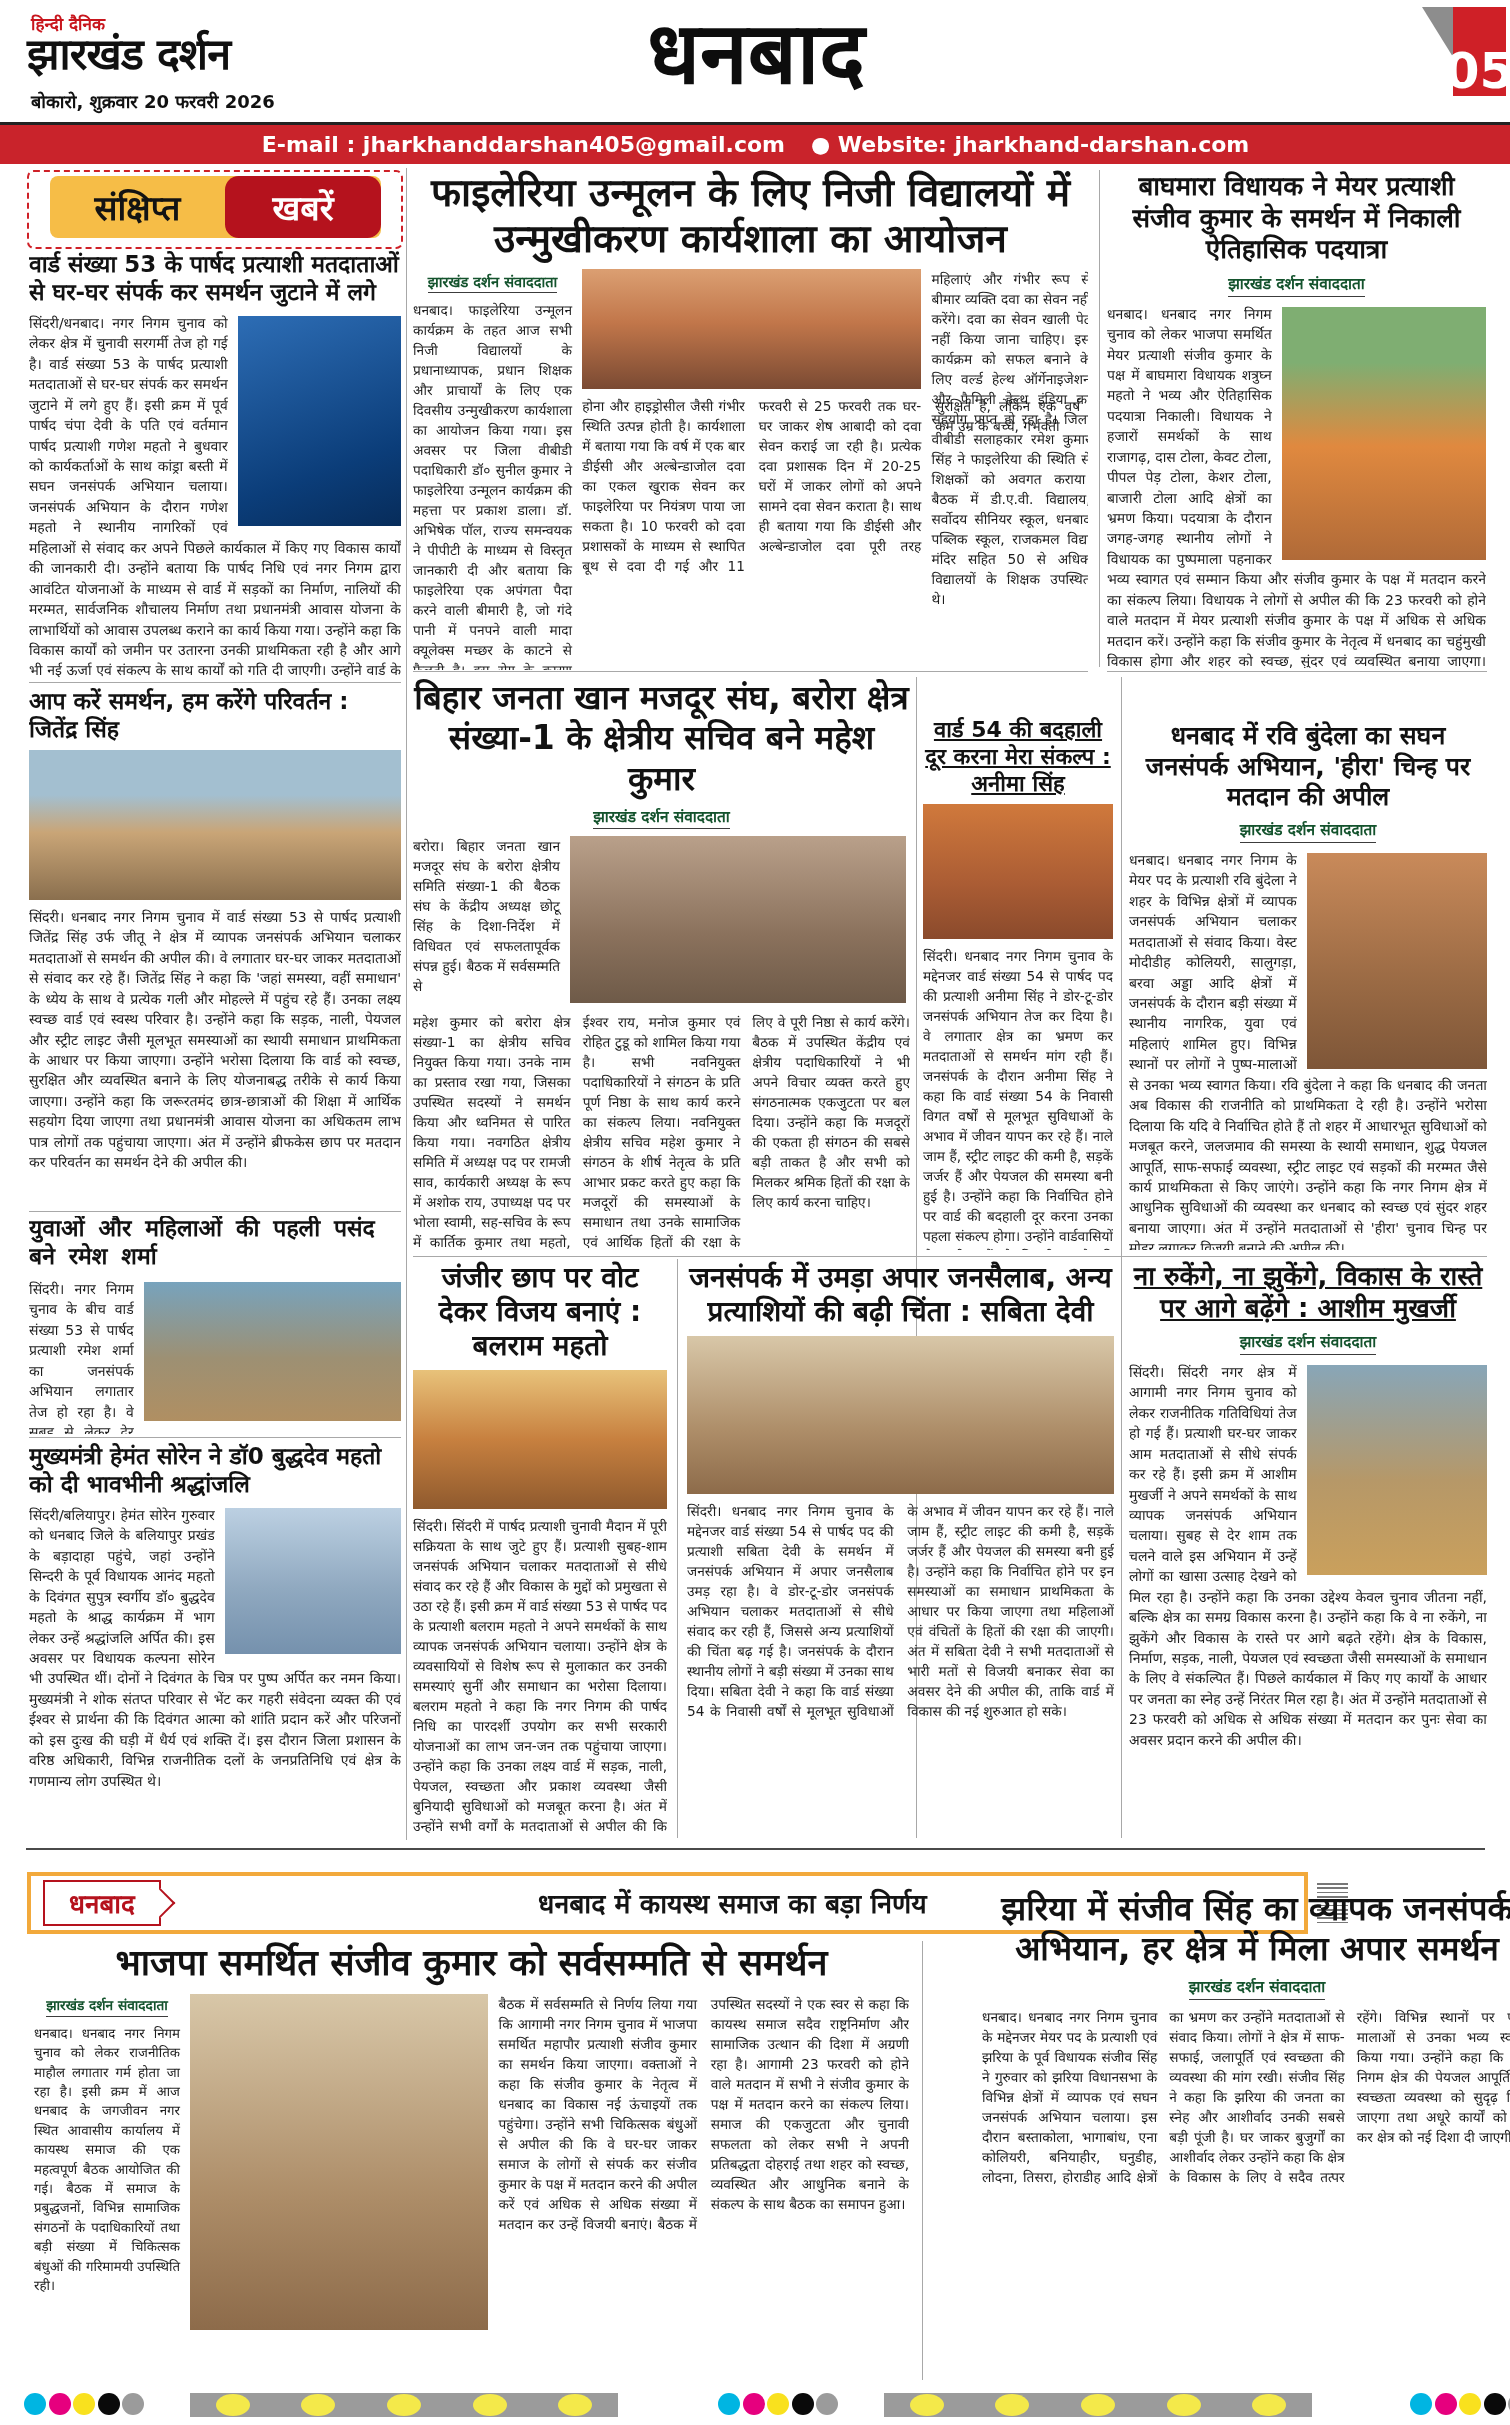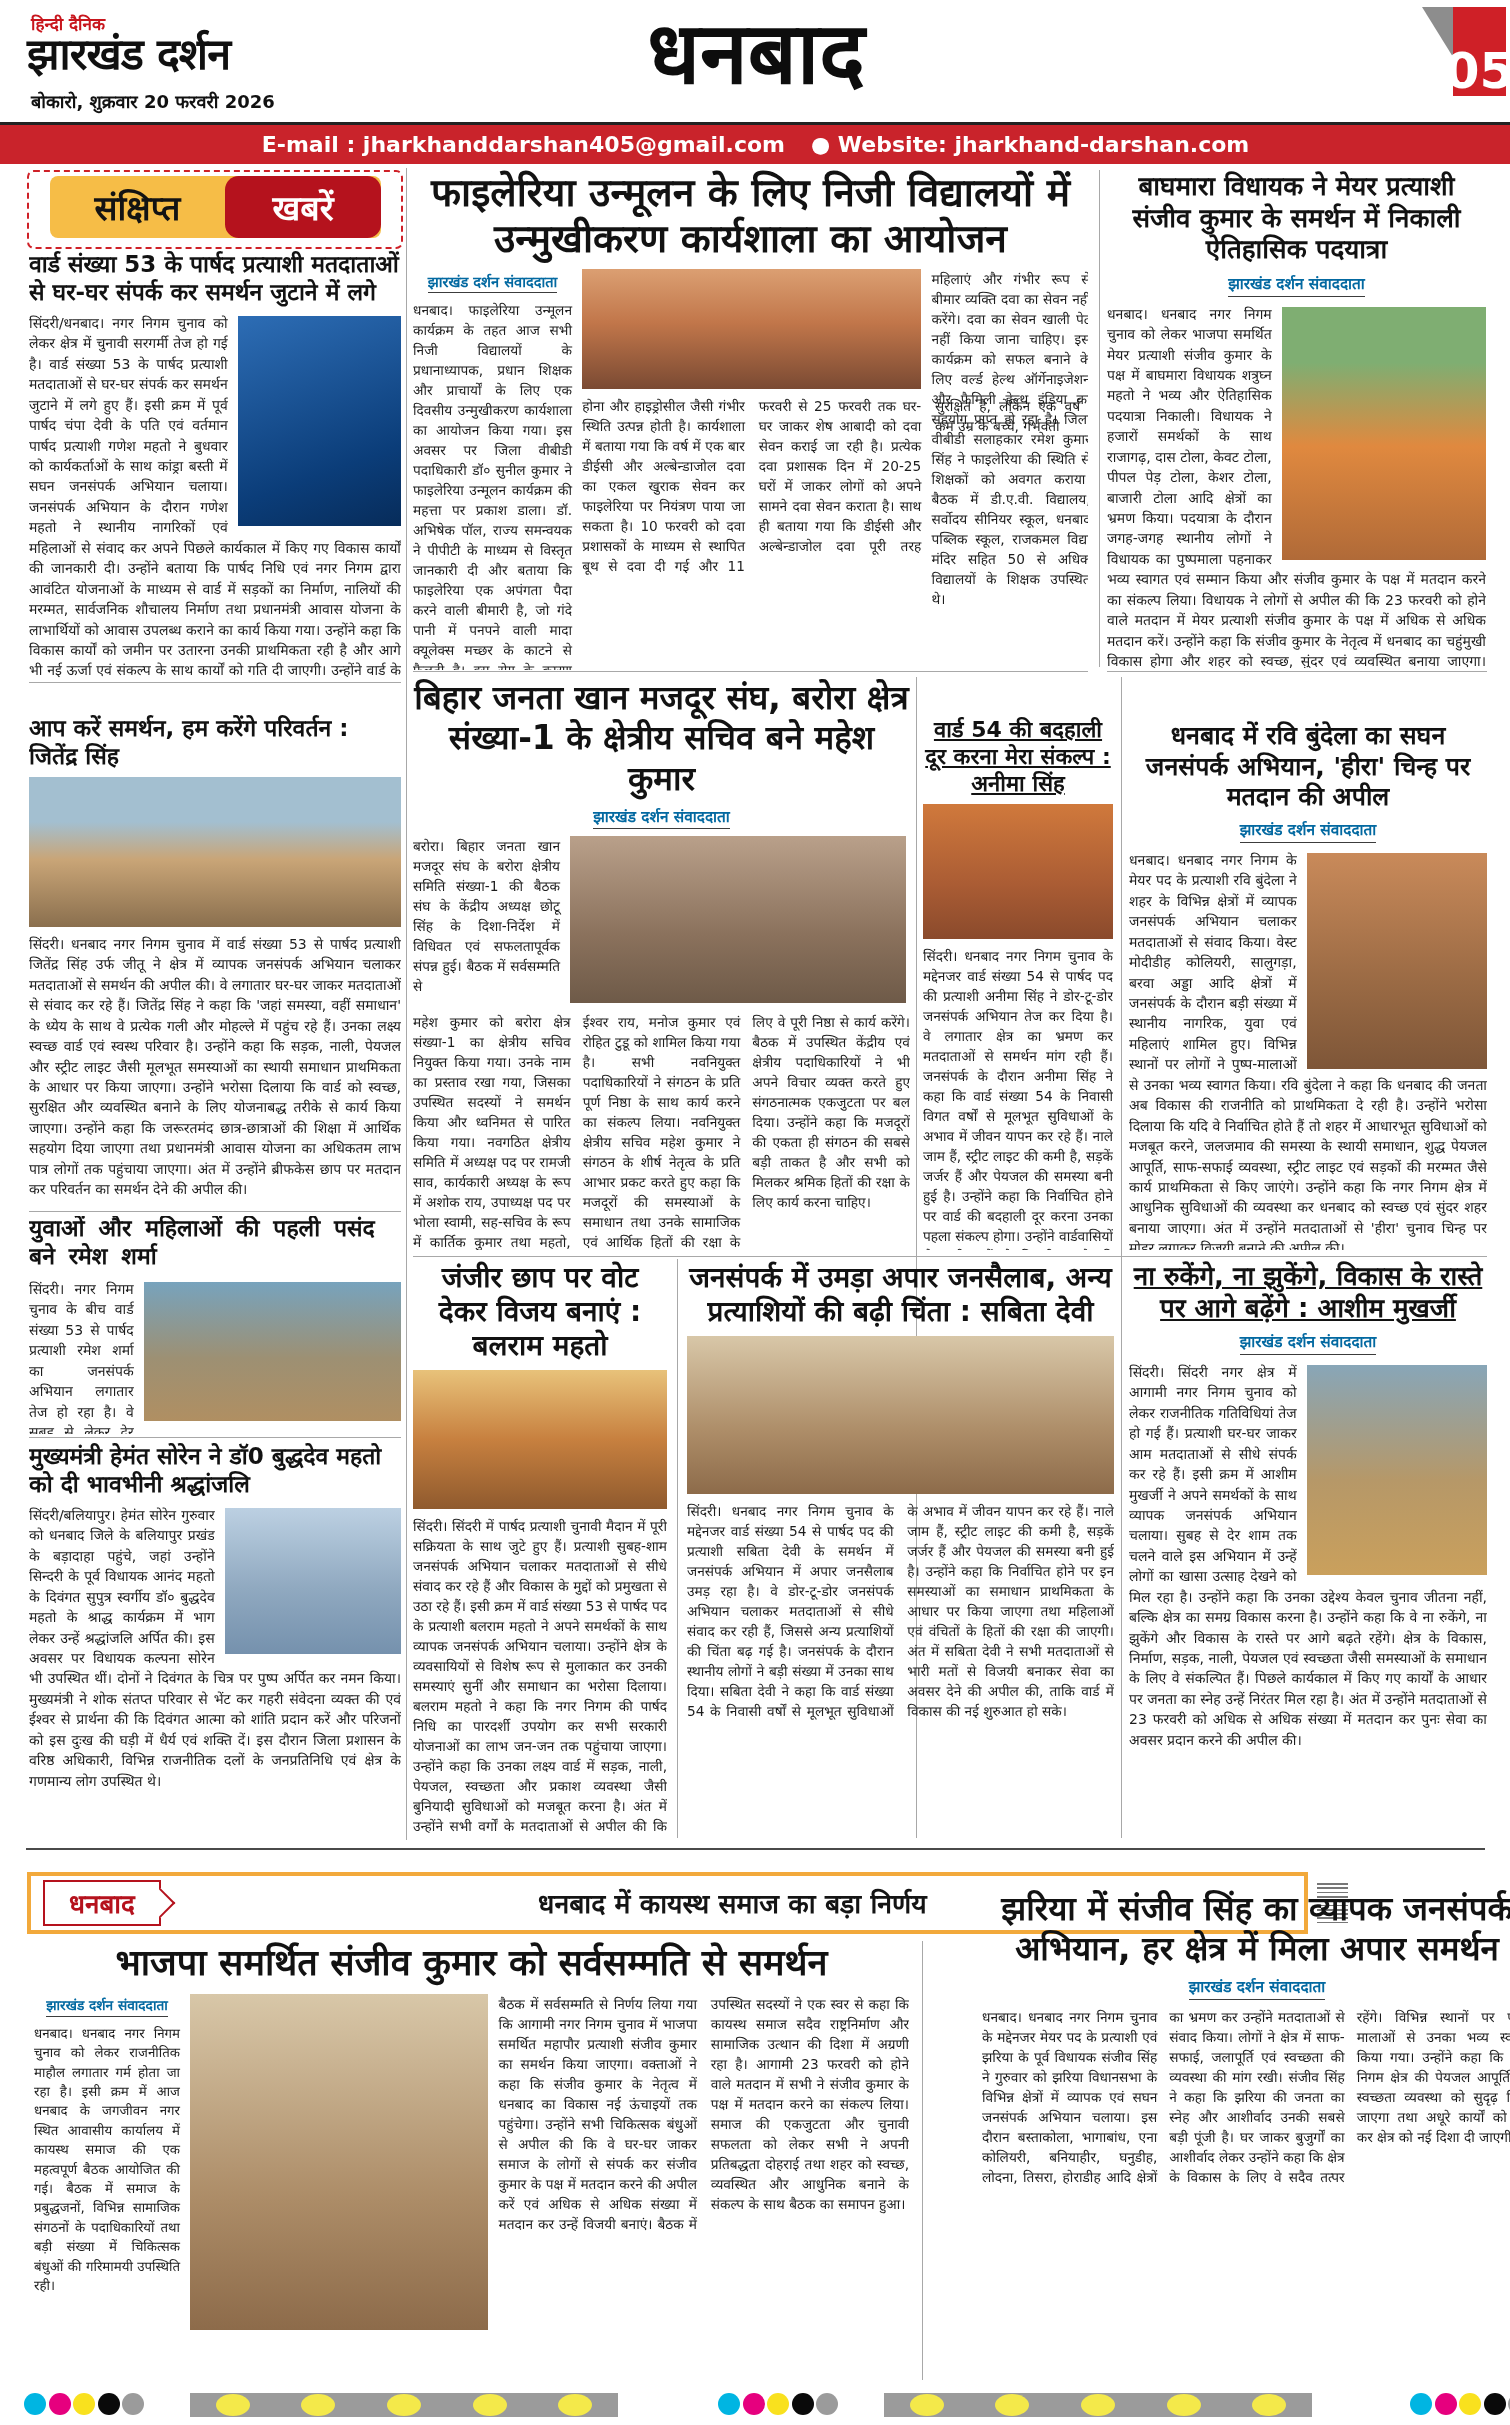--- a/index.html
+++ b/index.html
@@ -25,21 +25,21 @@
                color:#fff;font-size:34px;font-weight:800;}
   
   .vline{width:0.9px;background:#a8a8a8;}
   .hline{height:0.9px;background:#a8a8a8;}
   .hline2{height:1.7px;background:#4a4a4a;}
   
   .art{position:absolute;overflow:hidden;}
   .hl{font-weight:800;color:#121212;line-height:1.22;margin:0 0 6.9px 0;}
   .hl.c{text-align:center;}
   .by{font-weight:700;font-size:15.4px;text-align:center;margin:1.7px auto 6.9px auto;width:max-content;max-width:100%;
-      border-bottom:1.7px solid #3c3c3c;padding-bottom:1.7px;color:#0369a1;}
+      border-bottom:1.7px solid #3c3c3c;padding-bottom:1.7px;color:#14532d;}
   .bd{font-size:14px;line-height:1.46;text-align:justify;color:#1d1d1d;}
   .ph{background:#b9b9b9;}
   .fr{float:right;margin:3.4px 0 5.1px 10.3px;}
   .row{display:flex;gap:10.3px;}
   
   .p-navy{background:linear-gradient(160deg,#2d6db5 0%,#0b3d79 70%,#072c5a 100%);}
   .p-crowd{background:linear-gradient(#a3bfd0 0%,#a3bfd0 30%,#c9a577 55%,#8a6f4e 100%);}
   .p-hall{background:linear-gradient(#db9f72 0%,#c1764a 45%,#7a4a33 100%);}
   .p-indoor{background:linear-gradient(#b9a08a 0%,#8a715c 60%,#6e5a48 100%);}
   .p-rally{background:linear-gradient(#7fae72 0%,#7fae72 22%,#e0893f 55%,#b06a38 100%);}
@@ -103,21 +103,21 @@
   <div class="abs hline" style="left:29px;top:1211px;width:372px;"></div>
   <div class="abs hline" style="left:29px;top:1437px;width:372px;"></div>
   <div class="abs hline2" style="left:26px;top:1848px;width:1459px;"></div>
 
   <div class="art" style="left:29px;top:250px;width:372px;height:433px;">
     <div class="hl" style="font-size:23px;">वार्ड संख्या 53 के पार्षद प्रत्याशी मतदाताओं से घर-घर संपर्क कर समर्थन जुटाने में लगे</div>
     <div class="ph fr p-navy" style="width:163px;height:210px;"></div>
     <div class="bd">सिंदरी/धनबाद। नगर निगम चुनाव को लेकर क्षेत्र में चुनावी सरगर्मी तेज हो गई है। वार्ड संख्या 53 के पार्षद प्रत्याशी मतदाताओं से घर-घर संपर्क कर समर्थन जुटाने में लगे हुए हैं। इसी क्रम में पूर्व पार्षद चंपा देवी के पति एवं वर्तमान पार्षद प्रत्याशी गणेश महतो ने बुधवार को कार्यकर्ताओं के साथ कांड्रा बस्ती में सघन जनसंपर्क अभियान चलाया। जनसंपर्क अभियान के दौरान गणेश महतो ने स्थानीय नागरिकों एवं महिलाओं से संवाद कर अपने पिछले कार्यकाल में किए गए विकास कार्यों की जानकारी दी। उन्होंने बताया कि पार्षद निधि एवं नगर निगम द्वारा आवंटित योजनाओं के माध्यम से वार्ड में सड़कों का निर्माण, नालियों की मरम्मत, सार्वजनिक शौचालय निर्माण तथा प्रधानमंत्री आवास योजना के लाभार्थियों को आवास उपलब्ध कराने का कार्य किया गया। उन्होंने कहा कि विकास कार्यों को जमीन पर उतारना उनकी प्राथमिकता रही है और आगे भी नई ऊर्जा एवं संकल्प के साथ कार्यों को गति दी जाएगी। उन्होंने वार्ड के सर्वांगीण विकास, स्वच्छता व्यवस्था में सुधार तथा बुनियादी सुविधाओं के विस्तार का भरोसा दिलाया। अंत में गणेश महतो ने वार्डवासियों से 23 फरवरी को 'डबल रोटी' चुनाव चिन्ह पर मोहर लगाकर भारी मतों से विजयी बनाने की अपील की।</div>
   </div>
 
-  <div class="art" style="left:29px;top:687px;width:372px;height:521px;margin-top:27px;">
+  <div class="art" style="left:29px;top:687px;width:372px;height:521px;">
     <div class="hl" style="font-size:23px;">आप करें समर्थन, हम करेंगे परिवर्तन : जितेंद्र सिंह</div>
     <div class="ph p-crowd" style="width:372px;height:150px;margin:3.4px 0 6.9px 0;"></div>
     <div class="bd">सिंदरी। धनबाद नगर निगम चुनाव में वार्ड संख्या 53 से पार्षद प्रत्याशी जितेंद्र सिंह उर्फ जीतू ने क्षेत्र में व्यापक जनसंपर्क अभियान चलाकर मतदाताओं से समर्थन की अपील की। वे लगातार घर-घर जाकर मतदाताओं से संवाद कर रहे हैं। जितेंद्र सिंह ने कहा कि 'जहां समस्या, वहीं समाधान' के ध्येय के साथ वे प्रत्येक गली और मोहल्ले में पहुंच रहे हैं। उनका लक्ष्य स्वच्छ वार्ड एवं स्वस्थ परिवार है। उन्होंने कहा कि सड़क, नाली, पेयजल और स्ट्रीट लाइट जैसी मूलभूत समस्याओं का स्थायी समाधान प्राथमिकता के आधार पर किया जाएगा। उन्होंने भरोसा दिलाया कि वार्ड को स्वच्छ, सुरक्षित और व्यवस्थित बनाने के लिए योजनाबद्ध तरीके से कार्य किया जाएगा। उन्होंने कहा कि जरूरतमंद छात्र-छात्राओं की शिक्षा में आर्थिक सहयोग दिया जाएगा तथा प्रधानमंत्री आवास योजना का अधिकतम लाभ पात्र लोगों तक पहुंचाया जाएगा। अंत में उन्होंने ब्रीफकेस छाप पर मतदान कर परिवर्तन का समर्थन देने की अपील की।</div>
   </div>
 
   <div class="art" style="left:29px;top:1216px;width:372px;height:218px;">
     <div class="hl" style="font-size:23px;font-family:Liberation Mono, monospace;">युवाओं और महिलाओं की पहली पसंद बने रमेश शर्मा</div>
     <div class="ph fr p-yellow" style="width:257px;height:139px;"></div>
     <div class="bd">सिंदरी। नगर निगम चुनाव के बीच वार्ड संख्या 53 से पार्षद प्रत्याशी रमेश शर्मा का जनसंपर्क अभियान लगातार तेज हो रहा है। वे सुबह से लेकर देर रात तक क्षेत्र में भ्रमण कर मतदाताओं से संवाद कर रहे हैं। रमेश शर्मा ने कहा कि वे मेहनत और समर्पण के साथ हर घर तक अपनी बात पहुंचा रहे हैं। जनसंपर्क के दौरान उन्हें बुजुर्गों का आशीर्वाद, युवाओं का उत्साह और महिलाओं का विश्वास मिल रहा है। उन्होंने कहा कि वार्ड का सम्मान, विकास और सुरक्षित भविष्य उनकी प्राथमिकता है। उन्होंने कहा कि काम ही मेरी पहचान है और जनता का सहयोग ही मेरी ताकत। उन्होंने भरोसा दिलाया कि वार्ड में स्वच्छता, पेयजल, सड़क एवं अन्य आवश्यक सुविधाओं को बेहतर बनाने के लिए वे निरंतर प्रयासरत रहेंगे। अंत में रमेश शर्मा ने मतदाताओं से चप्पल चुनाव चिन्ह पर मोहर लगाकर सेवा का अवसर देने की अपील की।</div>
   </div>

